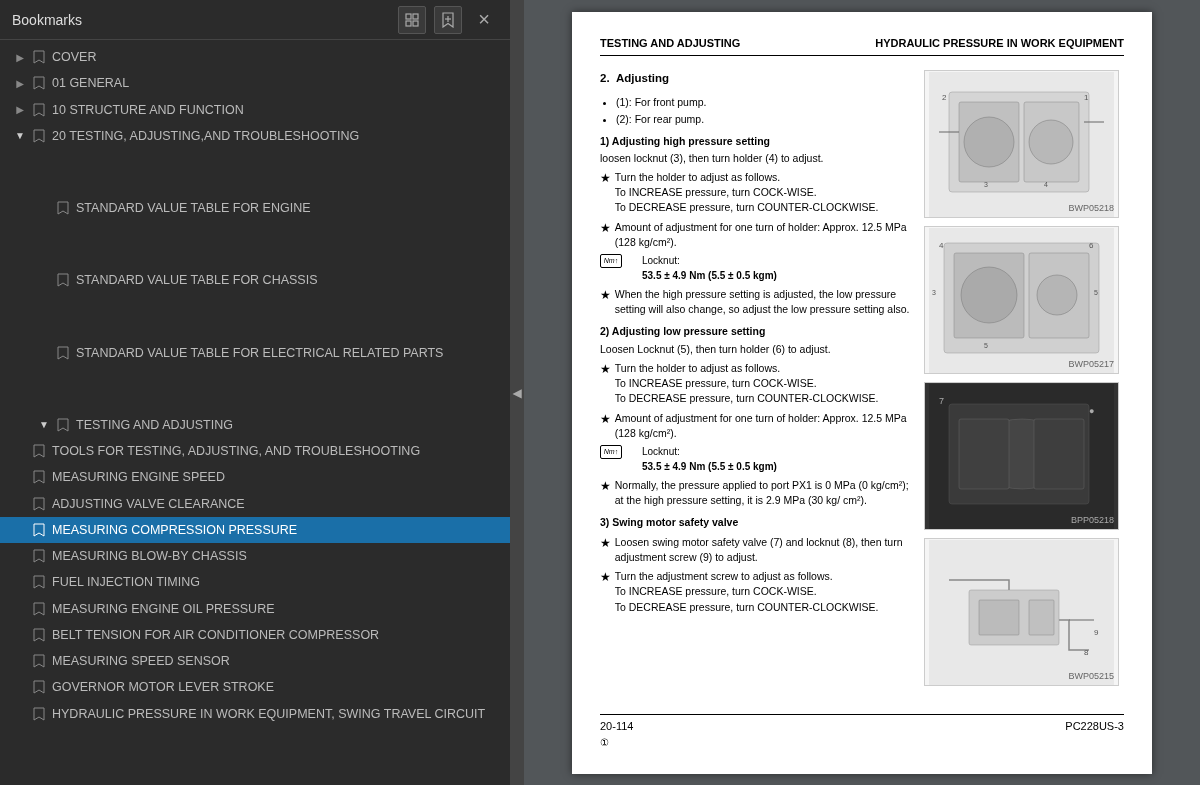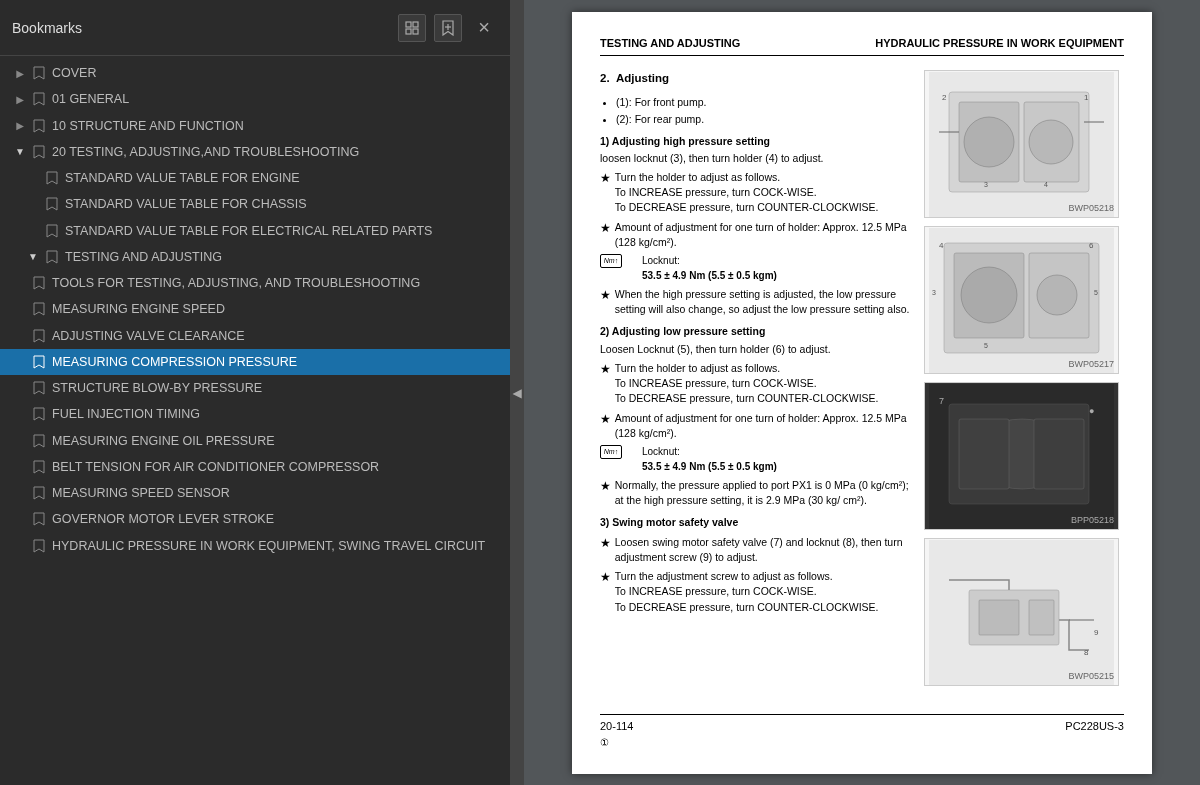--- a/index.html
+++ b/index.html
@@ -18,21 +18,21 @@
       position: relative;
     }
 
     #bookmarks-header {
       display: flex;
       align-items: center;
       justify-content: space-between;
       padding: 8px 12px;
       background: #2b2b2b;
       border-bottom: 1px solid #444;
-      height: 56px;
+      height: 40px;
     }
 
     #header-controls {
       display: flex;
       align-items: center;
       gap: 8px;
     }
 
     .header-icon-btn {
       width: 28px; height: 28px;
@@ -66,21 +66,21 @@
       display: flex;
       align-items: center;
       padding: 5px 8px 5px 12px;
       cursor: pointer;
       color: #bbb;
       font-size: 12.5px;
       line-height: 1.3;
     }
     .bookmark-item.active { background: #1a6fa8; color: #fff; }
 
-    .bookmark-item.indent-1 { padding-left: 25px; }
+    .bookmark-item.indent-1 { padding-left: 36px; margin-top: 46px; }
     .bookmark-item.indent-2 { }
 
     .expand-arrow {
       width: 16px; height: 16px;
       display: flex; align-items: center; justify-content: center;
       font-size: 10px;
       color: #888;
       margin-right: 4px;
       flex-shrink: 0;
     }
@@ -395,21 +395,21 @@
       </span>
       <span class="bookmark-label">MEASURING COMPRESSION PRESSURE</span>
     </div>
     <div class="bookmark-item indent-2">
       <span class="expand-arrow"></span>
       <span class="bookmark-icon">
         <svg viewBox="0 0 12 14" fill="none" xmlns="http://www.w3.org/2000/svg">
             <path d="M1 1h10v12l-5-3L1 13V1z" stroke="#888" stroke-width="1" fill="none"></path>
           </svg>
       </span>
-      <span class="bookmark-label">STRUCTURE BLOW-BY PRESSURE</span>
+      <span class="bookmark-label">MEASURING BLOW-BY CHASSIS</span>
     </div>
     <div class="bookmark-item indent-2">
       <span class="expand-arrow"></span>
       <span class="bookmark-icon">
         <svg viewBox="0 0 12 14" fill="none" xmlns="http://www.w3.org/2000/svg">
             <path d="M1 1h10v12l-5-3L1 13V1z" stroke="#888" stroke-width="1" fill="none"></path>
           </svg>
       </span>
       <span class="bookmark-label">FUEL INJECTION TIMING</span>
     </div>

